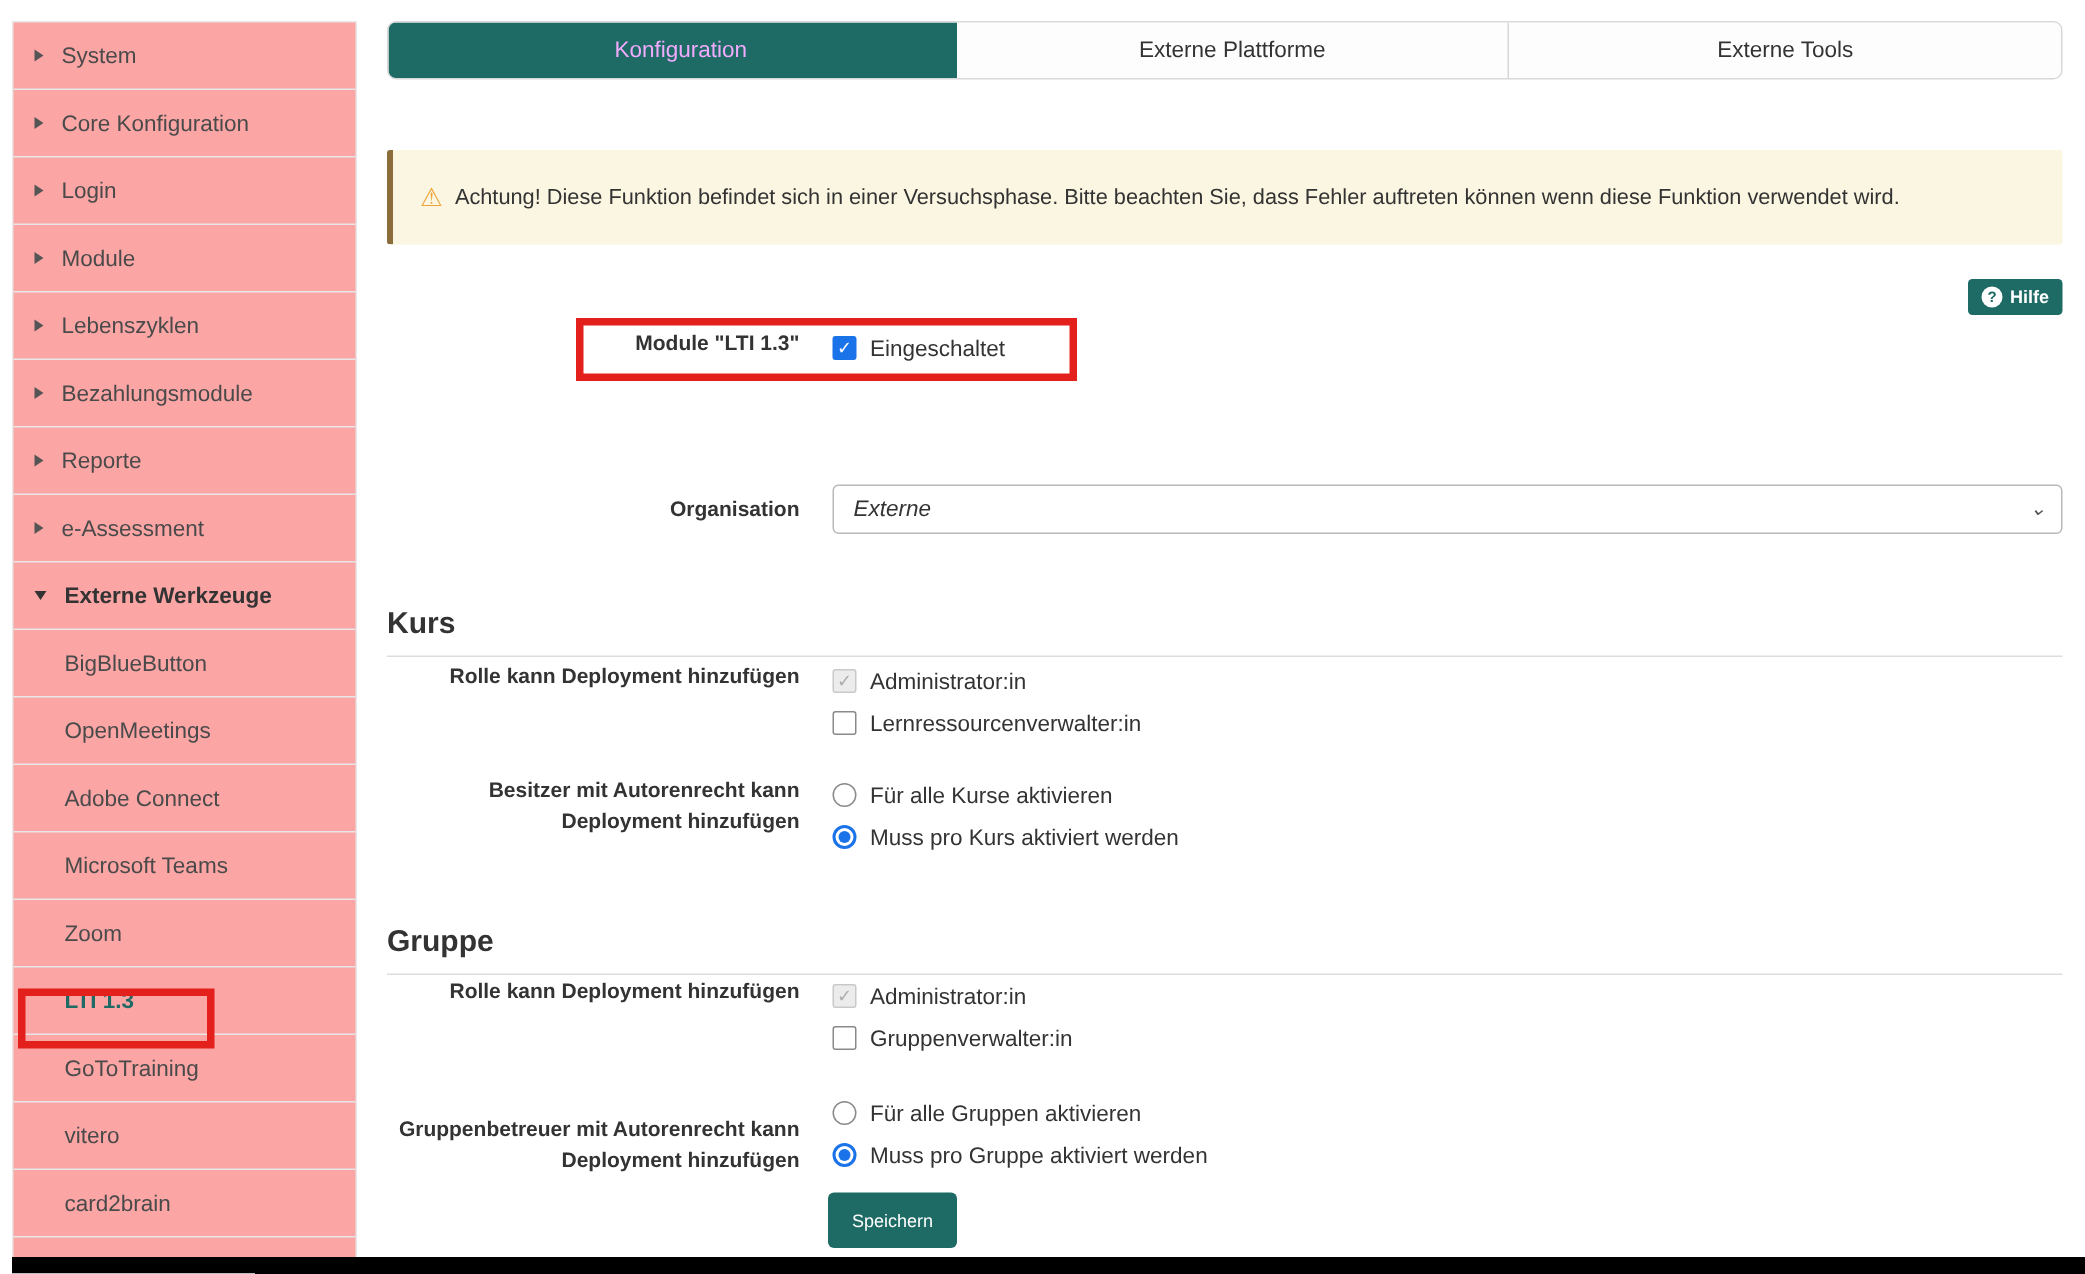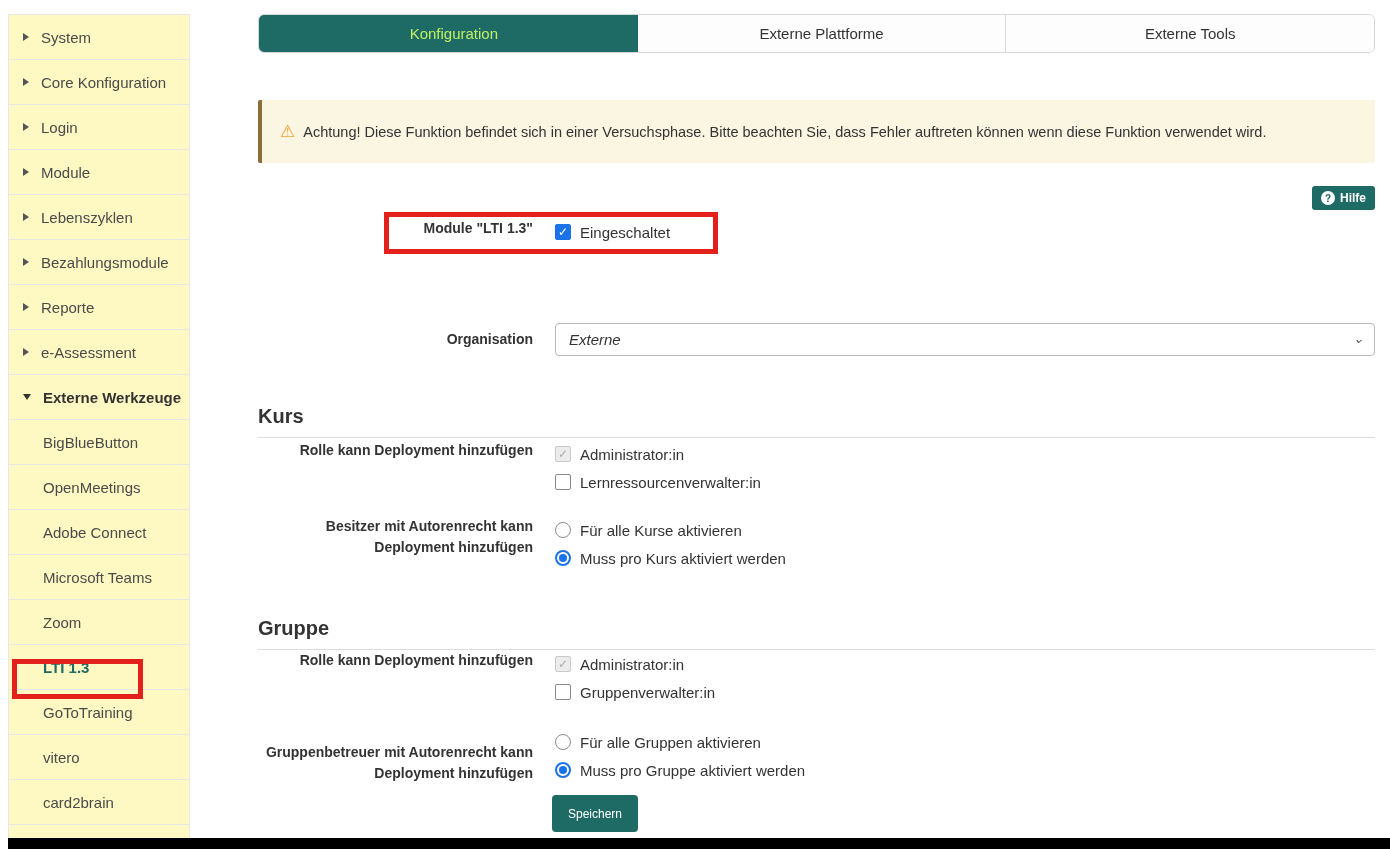--- a/index.html
+++ b/index.html
@@ -1,21 +1,21 @@
 <!DOCTYPE html>
 <html><head>
 <meta charset="utf-8">
 <style>
   * { margin:0; padding:0; box-sizing:border-box; }
   html,body { width:1390px; height:849px; background:#fff; font-family:"Liberation Sans", sans-serif; overflow:hidden; }
   #page { position:relative; width:1390px; height:849px; background:#fff; }
 
   
-  .sidebar { position:absolute; left:8px; top:14px; width:182px; height:824px;
-             border-left:1px solid #e7e7e7; border-right:1px solid #e7e7e7; border-top:1px solid #e7e7e7; background:#fef9c3; }
+  .sidebar { position:absolute; left:8px; top:14px; width:230px; height:824px;
+             border-left:1px solid #e7e7e7; border-right:1px solid #e7e7e7; border-top:1px solid #e7e7e7; background:#fca5a5; }
   .side-item { height:45px; display:flex; align-items:center; border-bottom:1px solid #e7e7e7;
                font-size:15px; color:#4a4a4a; cursor:pointer; padding-left:14px; }
   .side-item .caret-right { width:0; height:0; border-left:6px solid #555; border-top:4.5px solid transparent;
                border-bottom:4.5px solid transparent; margin-right:12px; flex:0 0 auto; }
   .side-item .caret-down { width:0; height:0; border-top:6px solid #333; border-left:4.5px solid transparent;
                border-right:4.5px solid transparent; margin-right:12px; flex:0 0 auto; }
   .side-item.bold { font-weight:bold; color:#333; }
   .side-item.sub { padding-left:34px; }
   .side-item.active { color:#1e6a64; font-weight:bold; }
 
@@ -23,21 +23,21 @@
   .red-rect { position:absolute; border:5px solid #e3201b; background:transparent; pointer-events:none; z-index:50; }
 
   
   .content { position:absolute; left:258px; top:0; width:1117px; height:849px; }
 
   .tabbar { position:absolute; left:0; top:14px; width:1117px; height:39px; display:flex;
             border:1px solid #d8d8d8; border-radius:6px; background:#fdfdfd; overflow:hidden; }
   .tab { flex:1 1 0; display:flex; align-items:center; justify-content:center;
          font-size:15px; color:#333; border-right:1px solid #d8d8d8; cursor:pointer; background:#fdfdfd; }
   .tab:last-child { border-right:none; }
-  .tab.active { background:#1e6a64; color:#bef264; border-right:none;padding-left:11px; }
+  .tab.active { background:#1e6a64; color:#f0abfc; border-right:none;padding-left:11px; }
 
   .alert { position:absolute; left:0; top:100px; width:1117px; height:63px; background:#fbf6e2;
            border-left:4px solid #8a6d3b; border-radius:2px; display:flex; align-items:center; padding:0 18px; }
   .alert .warn-icon { color:#eda338; font-size:17px; margin-right:8px; flex:0 0 auto; }
   .alert .alert-text { font-size:14.5px; color:#333; }
 
   .help-btn { position:absolute; right:0; top:186px; height:24px; background:#1e6a64; color:#fff;
               border:none; border-radius:3px; font-size:12px; font-weight:bold; display:flex;
               align-items:center; padding:0 9px; cursor:pointer; font-family:"Liberation Sans", sans-serif; }
   .help-btn .q-circle { width:14px; height:14px; border-radius:50%; background:#fff; color:#1e6a64;

